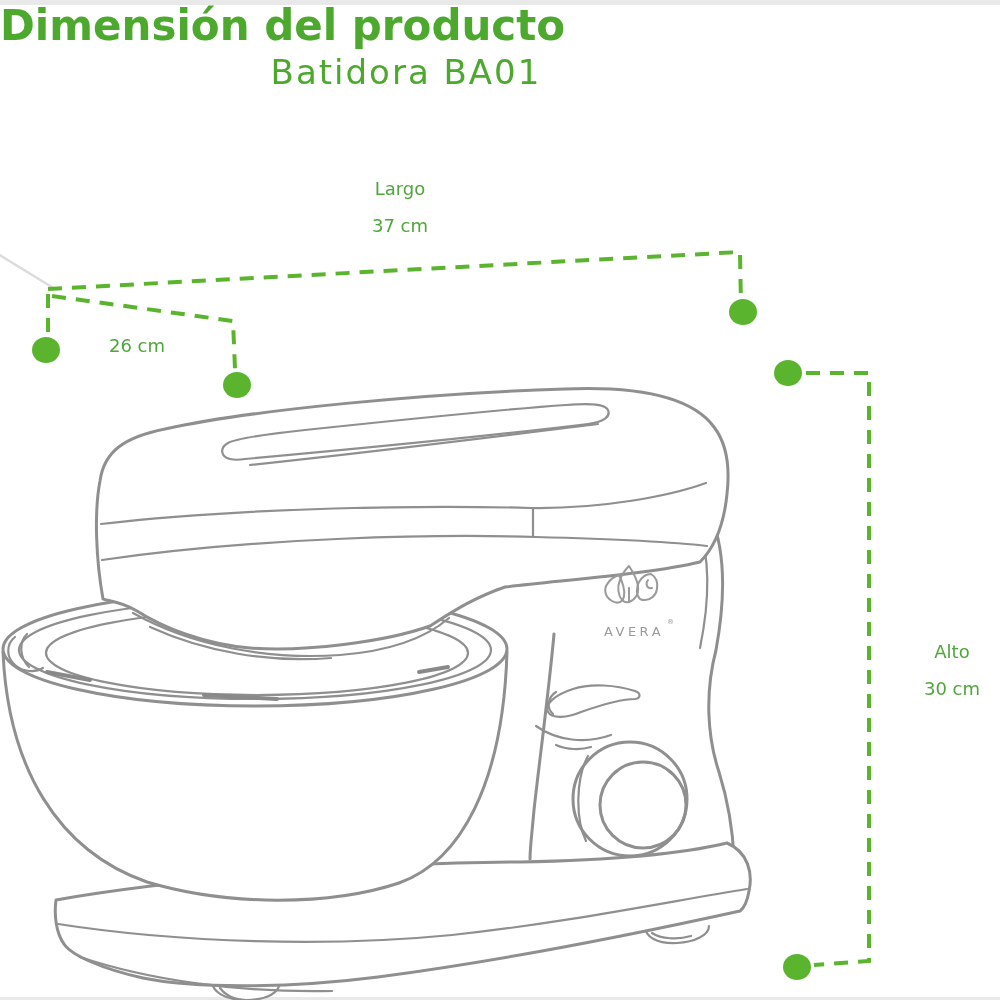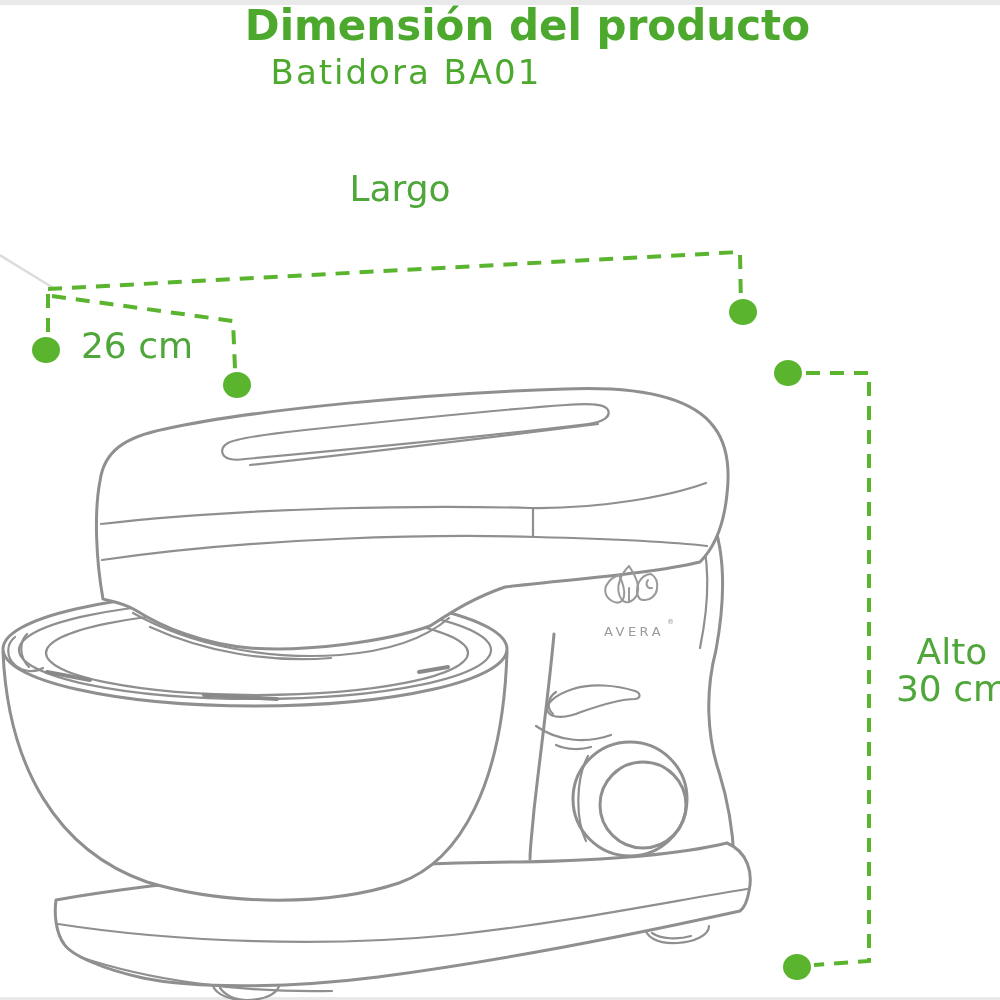--- a/index.html
+++ b/index.html
@@ -19,30 +19,30 @@
   .ln{stroke:var(--line-gray);stroke-width:3;fill:none;stroke-linecap:round;stroke-linejoin:round;}
   .ln2{stroke:var(--line-gray);stroke-width:2.2;fill:none;stroke-linecap:round;stroke-linejoin:round;}
   .white{fill:#ffffff;}
   .nofill{fill:none;}
   .dash{stroke:var(--accent-green);stroke-width:4;fill:none;stroke-dasharray:14 10;stroke-linecap:butt;}
   .dot{fill:var(--accent-green);stroke:none;}
   .tick{stroke:#898989;stroke-width:4;stroke-linecap:round;}
   .logo-ln{stroke:var(--logo-gray);stroke-width:2;fill:none;stroke-linecap:round;stroke-linejoin:round;}
   .artifact{stroke:#dcdcdc;stroke-width:2.5;fill:none;}
   .page-title{
-    position:absolute;left:0;top:1px;width:810px;text-align:right;
+    position:absolute;left:0;top:1px;width:810px;text-align:left;
     font-size:42px;font-weight:700;color:var(--title-green);letter-spacing:0px;
   }
   .page-subtitle{
     position:absolute;left:0;top:52px;width:812px;text-align:center;
     font-size:34px;font-weight:400;color:var(--title-green);letter-spacing:2px;
   }
   .dim{
     position:absolute;text-align:center;color:var(--label-green);
-    font-size:36px;line-height:37px;font-weight:400;
+    font-size:18px;line-height:37px;font-weight:400;
   }
   .brand-text{
     font-family:"DejaVu Sans","Liberation Sans",sans-serif;
     fill:var(--logo-gray);font-size:13px;letter-spacing:3.5px;
   }
   .brand-mark{fill:var(--logo-gray);font-size:7px;letter-spacing:0;}
 </style>
 </head>
 <body>
 
@@ -142,20 +142,21 @@
         </g>
         <text class="brand-text" x="634" y="636" text-anchor="middle">AVERA</text>
         <text class="brand-mark" x="667" y="624">®</text>
       </g>
 
     </g>
   </svg>
 
   <div class="dim" style="left:300px;top:170px;width:200px;">
     <div>Largo</div>
+    <div>37 cm</div>
   </div>
   <div class="dim" style="left:52px;top:327px;width:170px;">
     <div>26 cm</div>
   </div>
   <div class="dim" style="left:867px;top:633px;width:170px;">
     <div>Alto</div>
     <div>30 cm</div>
   </div>
 
 </div>

